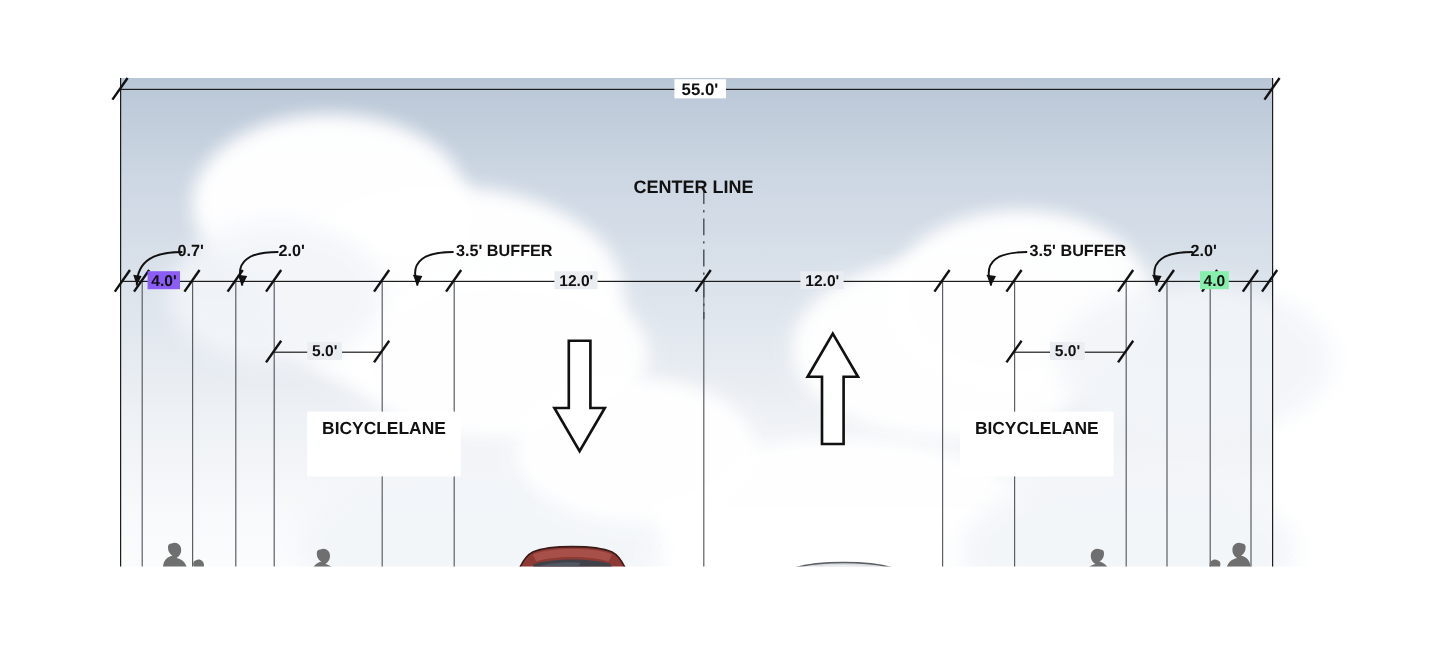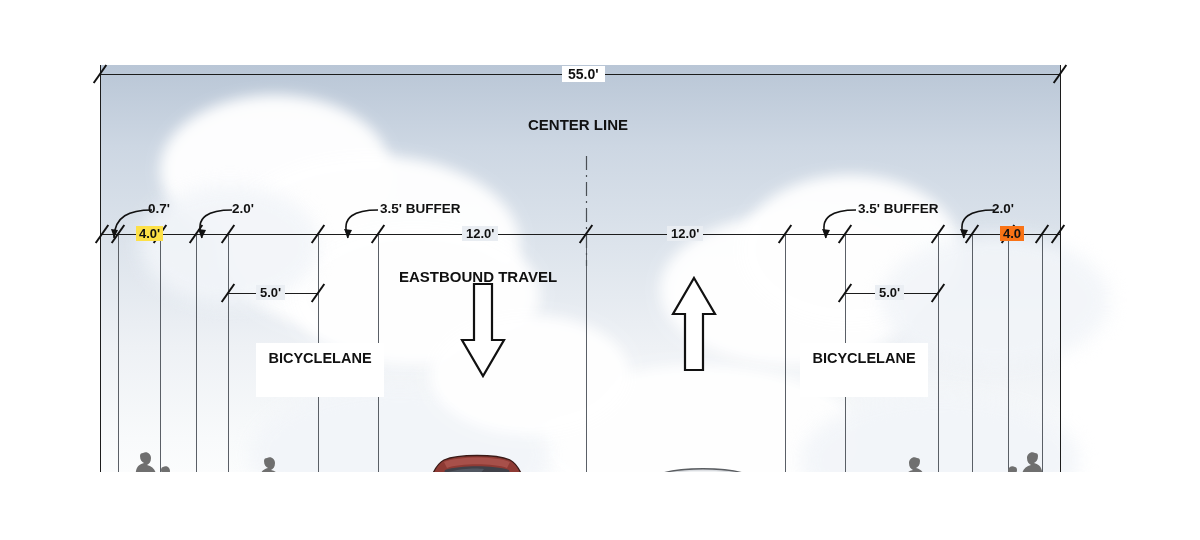--- a/index.html
+++ b/index.html
@@ -85,44 +85,44 @@
 
     <svg style="position:absolute;left:584px;top:100px;width:6px;height:110px;">
       <line x1="2.5" y1="0" x2="2.5" y2="110" stroke="#4a4f55" stroke-width="1.2" stroke-dasharray="14 5 2 5"></line>
     </svg>
 
     <div class="hline" style="left:100px;top:18px;width:960px;"></div>
     <div class="tick" style="left:99px;top:7px;"></div>
     <div class="tick" style="left:1059px;top:7px;"></div>
     <div class="dimlabel" style="left:562px;top:10px;background:#fff;padding:0 6px;font-size:14px;">55.0'</div>
 
-    <div class="centerlabel nosel" style="left:528px;top:60px;">CENTER LINE</div>
+    <div class="centerlabel nosel" style="left:528px;top:92px;">CENTER LINE</div>
 
     <div class="hline" style="left:100px;top:178px;width:960px;"></div>
 
     <div class="tick" style="left:101px;top:167px;"></div>
     <div class="tick" style="left:117px;top:167px;"></div>
     <div class="tick" style="left:159px;top:167px;"></div>
     <div class="tick" style="left:195px;top:167px;"></div>
     <div class="tick" style="left:227px;top:167px;"></div>
     <div class="tick" style="left:317px;top:167px;"></div>
     <div class="tick" style="left:377px;top:167px;"></div>
     <div class="tick" style="left:585px;top:167px;"></div>
     <div class="tick" style="left:784px;top:167px;"></div>
     <div class="tick" style="left:844px;top:167px;"></div>
     <div class="tick" style="left:937px;top:167px;"></div>
     <div class="tick" style="left:971px;top:167px;"></div>
     <div class="tick" style="left:1007px;top:167px;"></div>
     <div class="tick" style="left:1041px;top:167px;"></div>
     <div class="tick" style="left:1057px;top:167px;"></div>
 
-    <div class="dimlabel" style="left:136px;top:170px;background:#fde047;padding:0 3px;">4.0'</div>
+    <div class="dimlabel" style="left:123px;top:170px;background:#8b5cf6;padding:0 3px;">4.0'</div>
     <div class="dimlabel" style="left:462px;top:170px;background:#e9edf2;padding:0 4px;">12.0'</div>
     <div class="dimlabel" style="left:667px;top:170px;background:#e9edf2;padding:0 4px;">12.0'</div>
-    <div class="dimlabel" style="left:1000px;top:170px;background:#f97316;padding:0 3px;">4.0</div>
+    <div class="dimlabel" style="left:1000px;top:170px;background:#86efac;padding:0 3px;">4.0</div>
 
     <svg style="position:absolute;left:112px;top:148px;width:44px;height:36px;">
       <path d="M2,34 C2,12 18,6 40,6" fill="none" stroke="#111" stroke-width="1.6"></path>
       <polygon points="2,34 -1,25 6,26" fill="#111"></polygon>
     </svg>
     <div class="calloutlabel nosel" style="left:148px;top:145px;">0.7'</div>
 
     <svg style="position:absolute;left:196px;top:148px;width:44px;height:36px;">
       <path d="M6,34 C-2,12 14,6 36,6" fill="none" stroke="#111" stroke-width="1.6"></path>
       <polygon points="6,34 2,25 10,26" fill="#111"></polygon>
@@ -150,21 +150,20 @@
     <div class="hline" style="left:228px;top:237px;width:90px;"></div>
     <div class="tick" style="left:227px;top:226px;"></div>
     <div class="tick" style="left:317px;top:226px;"></div>
     <div class="dimlabel" style="left:256px;top:229px;background:#eaeef3;padding:0 4px;">5.0'</div>
 
     <div class="hline" style="left:845px;top:237px;width:93px;"></div>
     <div class="tick" style="left:844px;top:226px;"></div>
     <div class="tick" style="left:937px;top:226px;"></div>
     <div class="dimlabel" style="left:875px;top:229px;background:#eaeef3;padding:0 4px;">5.0'</div>
 
-    <div class="travel nosel" style="left:399px;top:212px;">EASTBOUND TRAVEL</div>
     <svg style="position:absolute;left:459px;top:228px;width:48px;height:96px;">
       <polygon points="15,0 33,0 33,56 45,56 24,92 3,56 15,56" fill="#ffffff" stroke="#111" stroke-width="2.2" stroke-linejoin="miter"></polygon>
     </svg>
 
     <svg style="position:absolute;left:670px;top:222px;width:48px;height:96px;">
       <polygon points="24,0 45,36 33,36 33,92 15,92 15,36 3,36" fill="#ffffff" stroke="#111" stroke-width="2.2" stroke-linejoin="miter"></polygon>
     </svg>
 
     <div class="bikebox" style="left:256px;top:287px;width:128px;height:54px;">
       <span>BICYCLE</span>

